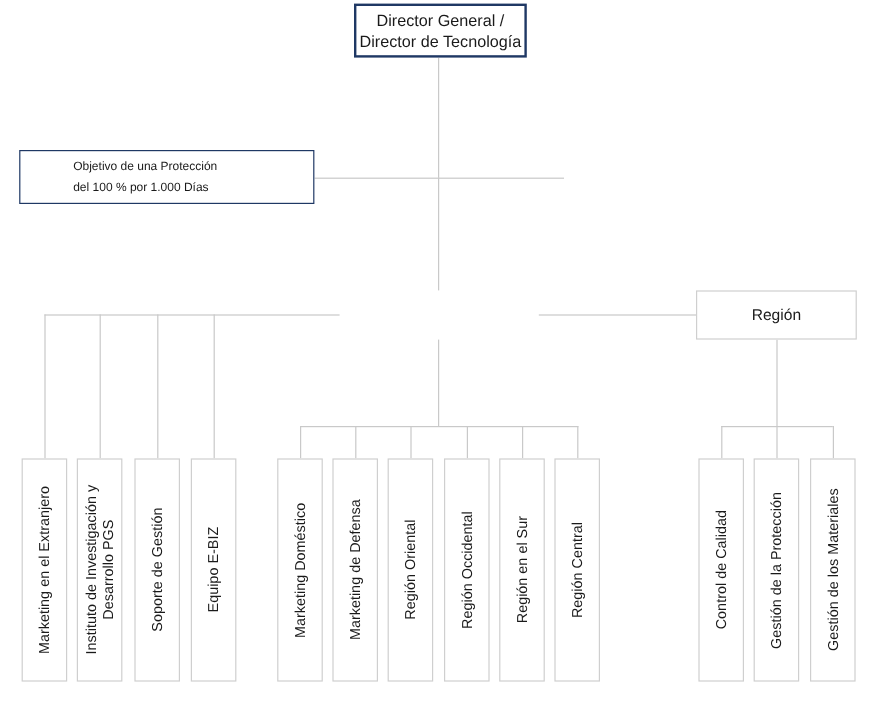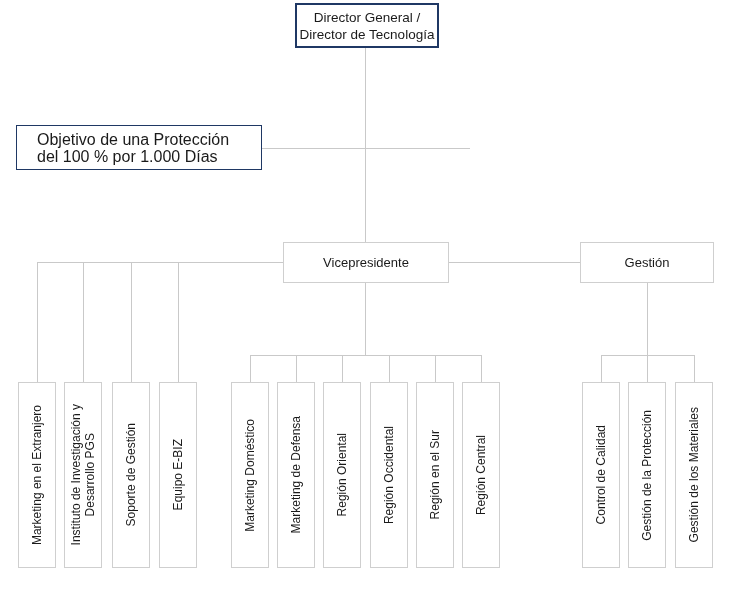--- a/index.html
+++ b/index.html
@@ -39,25 +39,25 @@
   
   .box.navy {
     border: 2px solid #1f3864;
     font-size: 13.5px;
     line-height: 17px;
   }
 
   
   .box.objective {
     border: 1.5px solid #1f3864;
-    font-size: 16px;
+    font-size: 10px;
     line-height: 17px;
     justify-content: flex-start;
     text-align: left;
-    padding-left: 20px;
+    padding-left: 44px;
   }
 
   
   .box.plain {
     border: 1px solid #cfcfcf;
     font-size: 13px;
     line-height: 16px;
   }
 
   
@@ -110,23 +110,22 @@
   <div class="line v" style="left:647px; top:355px; height:27px;"></div>
   <div class="line v" style="left:694px; top:355px; height:27px;"></div>
 
   <div class="box navy" style="left:295px; top:3px; width:144px; height:45px; white-space:pre-line;">Director General /
 Director de Tecnología</div>
 
   <div class="box objective" style="left:16px; top:125px; width:246px; height:45px; white-space:pre-line;">Objetivo de una Protección
 del 100 % por 1.000 Días</div>
 
 
-  <div class="box plain" style="left:283px; top:242px; width:166px; height:41px;">Vicepresidente</div>
 
-  <div class="box plain" style="left:580px; top:242px; width:134px; height:41px;">Gestión</div>
+  <div class="box plain" style="left:580px; top:242px; width:134px; height:41px;">Región</div>
 
   <div class="box vert" style="left:18px; top:382px; width:38px; height:186px;">
     <span class="vlabel">Marketing en el Extranjero</span>
   </div>
   <div class="box vert" style="left:64px; top:382px; width:38px; height:186px;">
     <span class="vlabel">Instituto de Investigación y
 Desarrollo PGS</span>
   </div>
   <div class="box vert" style="left:112px; top:382px; width:38px; height:186px;">
     <span class="vlabel">Soporte de Gestión</span>

